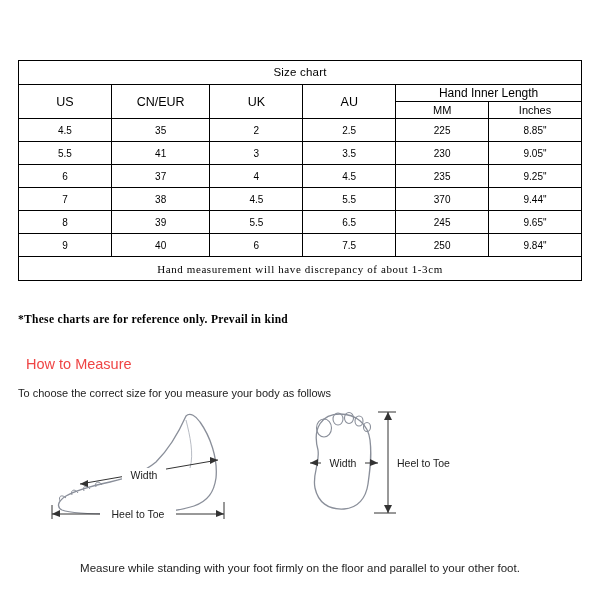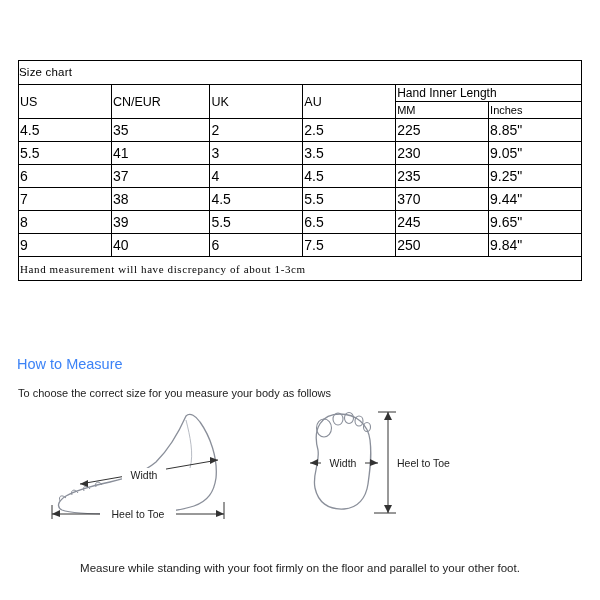--- a/index.html
+++ b/index.html
@@ -23,21 +23,21 @@
     left: 18px; top: 60px;
     width: 564px;
   }
   table.size-chart {
     width: 100%;
     border-collapse: collapse;
     table-layout: fixed;
   }
   table.size-chart td, table.size-chart th {
     border: 1px solid #000000;
-    text-align: left;
+    text-align: center;
     vertical-align: middle;
     font-weight: normal;
     color: #000;
   }
   .title-cell {
     font-size: 11.5px;
     font-weight: bold;
     padding: 5px 0 6px 0;
     letter-spacing: .2px;
   }
@@ -50,21 +50,21 @@
     font-size: 11px;
     font-weight: normal;
     height: 17px;
   }
   .hdr-span {
     font-size: 12px;
     font-weight: bold;
     height: 17px;
   }
   td.data {
-    font-size: 14px;
+    font-size: 10px;
     height: 23px;
   }
   .note-row td {
     font-family: "Liberation Serif", serif;
     font-size: 11px;
     font-weight: bold;
     letter-spacing: .6px;
     height: 24px;
   }
 
@@ -75,23 +75,23 @@
     font-family: "Liberation Serif", serif;
     font-size: 11.5px;
     font-weight: bold;
     letter-spacing: .3px;
     color: #000;
   }
 
   
   .howto-title {
     position: absolute;
-    left: 17px; top: 356px;
+    left: 26px; top: 356px;
     font-size: 14.5px;
-    color: #3b82f6;
+    color: #ef4444;
   }
   .howto-sub {
     position: absolute;
     left: 18px; top: 387px;
     font-size: 11px;
     color: #222;
   }
 
   .diagram {
     position: absolute;
@@ -195,20 +195,21 @@
           <td class="data">9.84"</td>
         </tr>
 
         <tr class="note-row">
           <td colspan="6">Hand measurement will have discrepancy of about 1-3cm</td>
         </tr>
       </tbody>
     </table>
   </div>
 
+  <div class="ref-note">*These charts are for reference only. Prevail in kind</div>
 
   <div class="howto-title">How to Measure</div>
   <div class="howto-sub">To choose the correct size for you measure your body as follows</div>
 
   <div class="diagram">
     <svg width="564" height="125" viewBox="0 0 564 125">
 
       <g>
         <path d="M168 10
                  C 160 28, 150 44, 138 56

